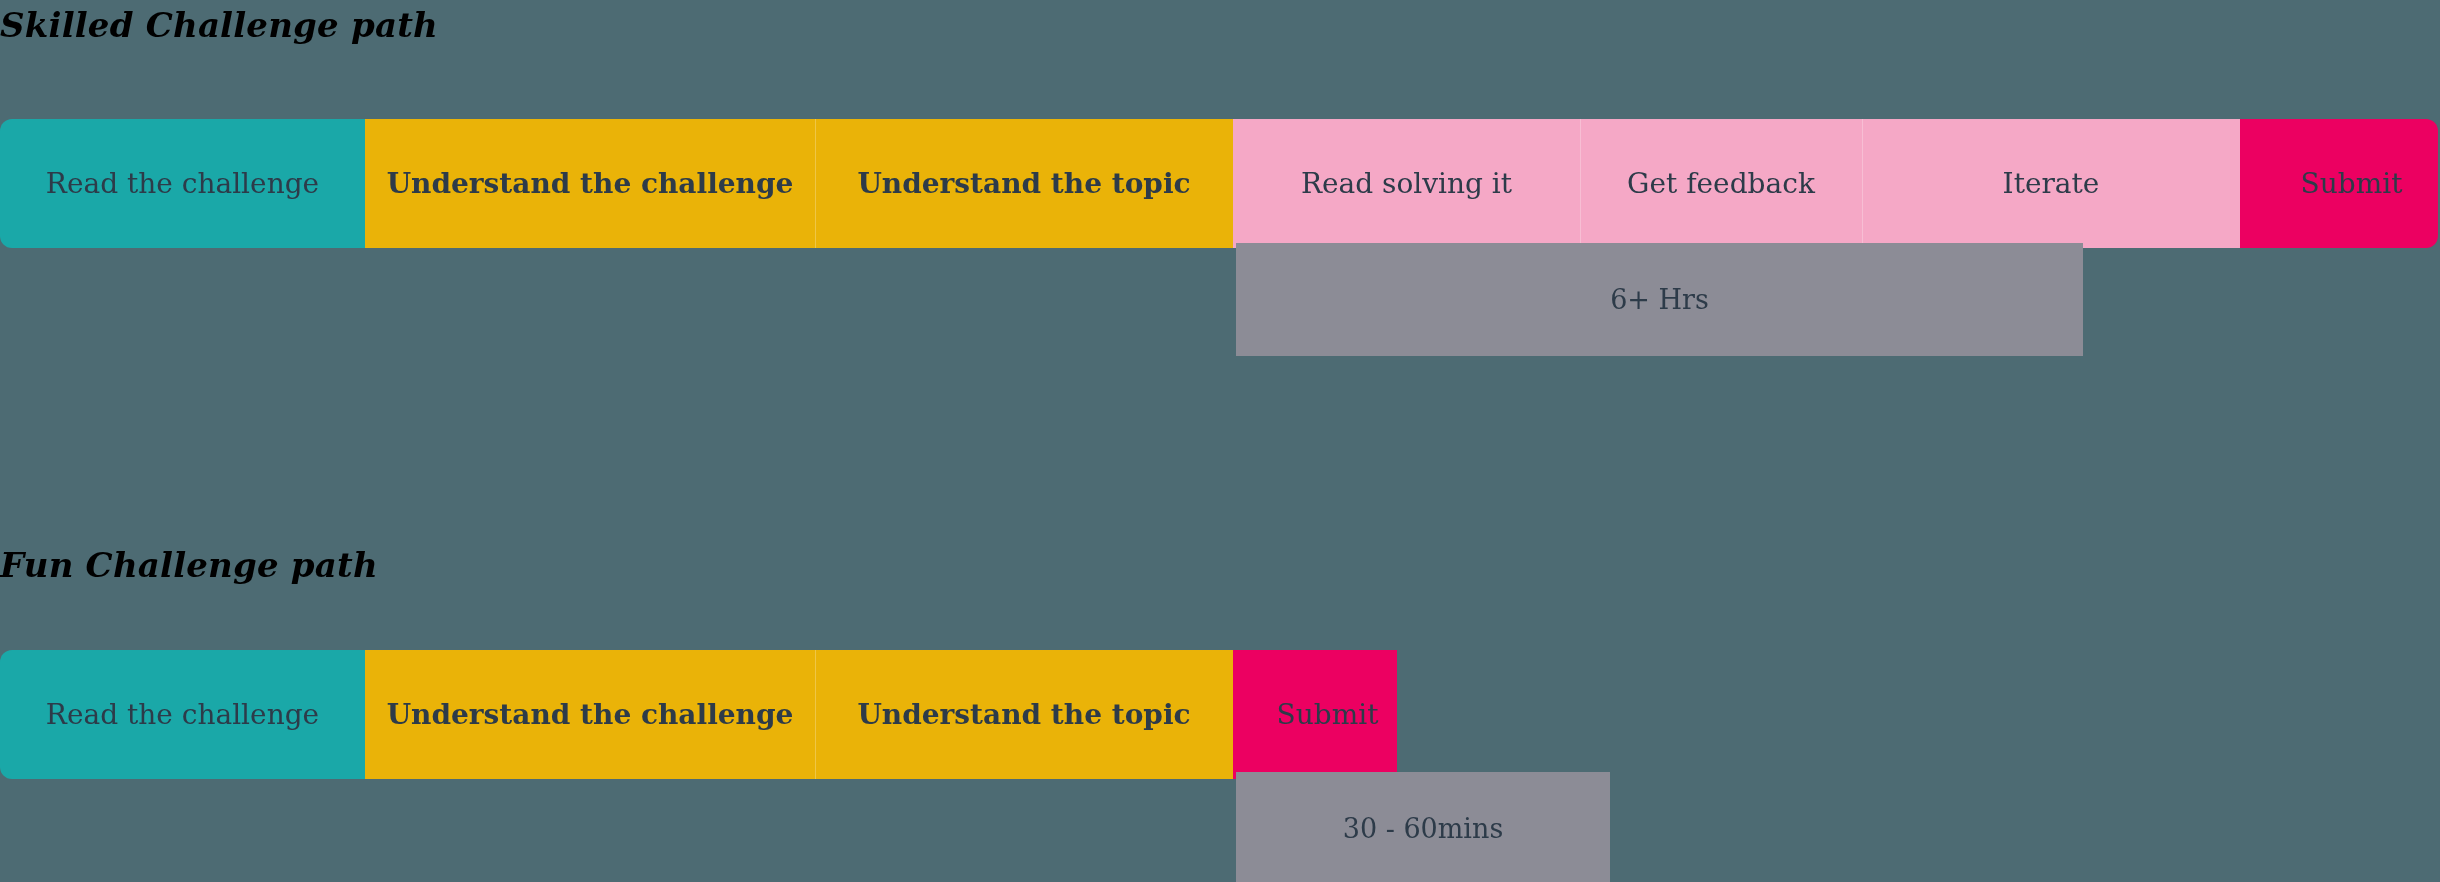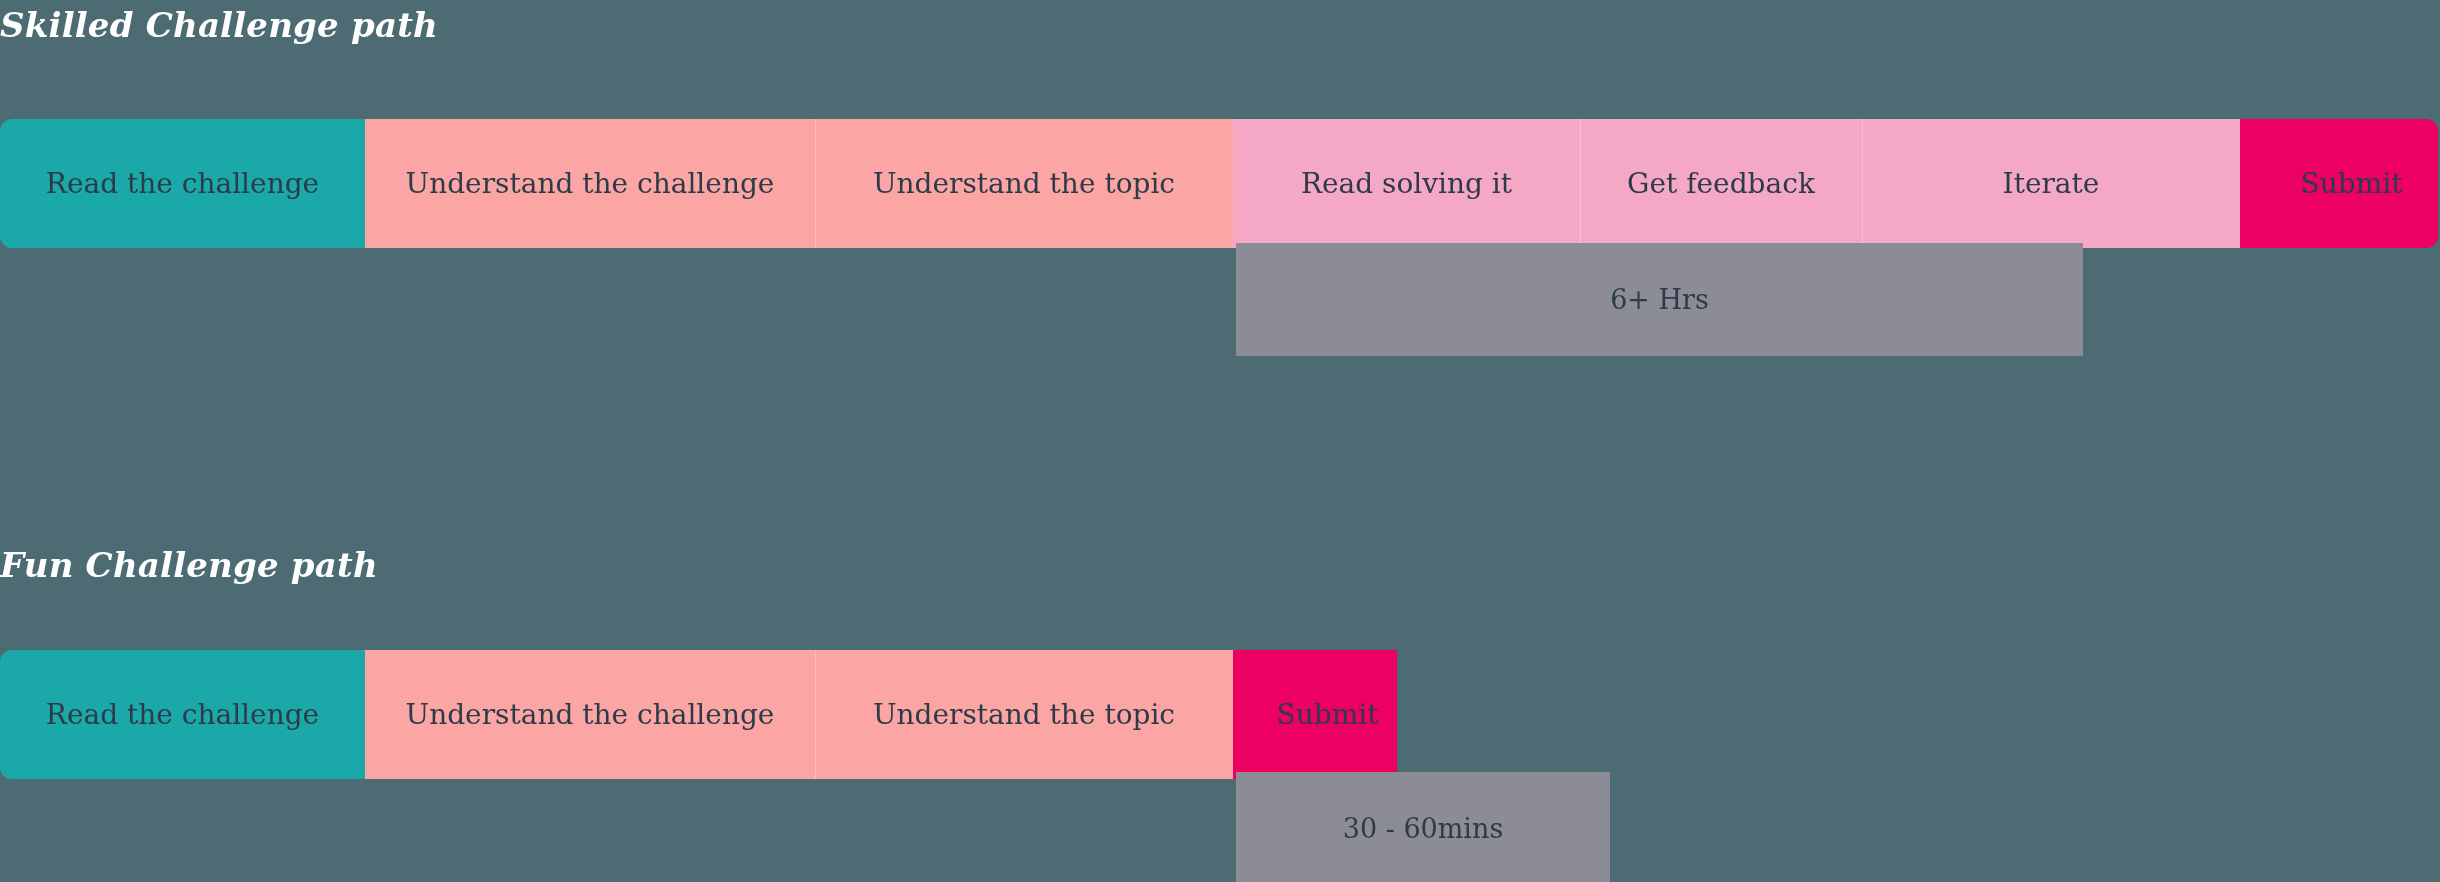--- a/index.html
+++ b/index.html
@@ -21,21 +21,21 @@
   }
 
   
   .section-title {
     position: absolute;
     font-family: "DejaVu Serif", serif;
     font-style: italic;
     font-weight: 700;
     font-size: 34px;
     letter-spacing: 0.2px;
-    color: #ffffff;
+    color: #000000;
     white-space: nowrap;
     line-height: 1;
   }
   #title-skilled { left: 0px;  top: 8px; }
   #title-fun     { left: 0px;  top: 548px; }
 
   
   .path-bar {
     position: absolute;
     display: flex;
@@ -51,21 +51,21 @@
     align-items: center;
     justify-content: center;
     font-family: "DejaVu Serif", serif;
     font-size: 28px;
     color: #2d3b49;
     white-space: nowrap;
     box-sizing: border-box;
     height: 100%;
   }
   .seg-dark-teal  { background: #1aa8a8; }
-  .seg-light-teal { background: #fca5a5; }
+  .seg-light-teal { background: #eab308; font-weight: bold; }
   .seg-pink       { background: #f5a8c6; }
   .seg-crimson    { background: #ec0061; padding-left: 25px; }
 
   
   .seg.divider-left { box-shadow: inset 1px 0 0 rgba(255,255,255,0.25); }
 
   
   .duration-bar {
     position: absolute;
     background: #8c8c96;

